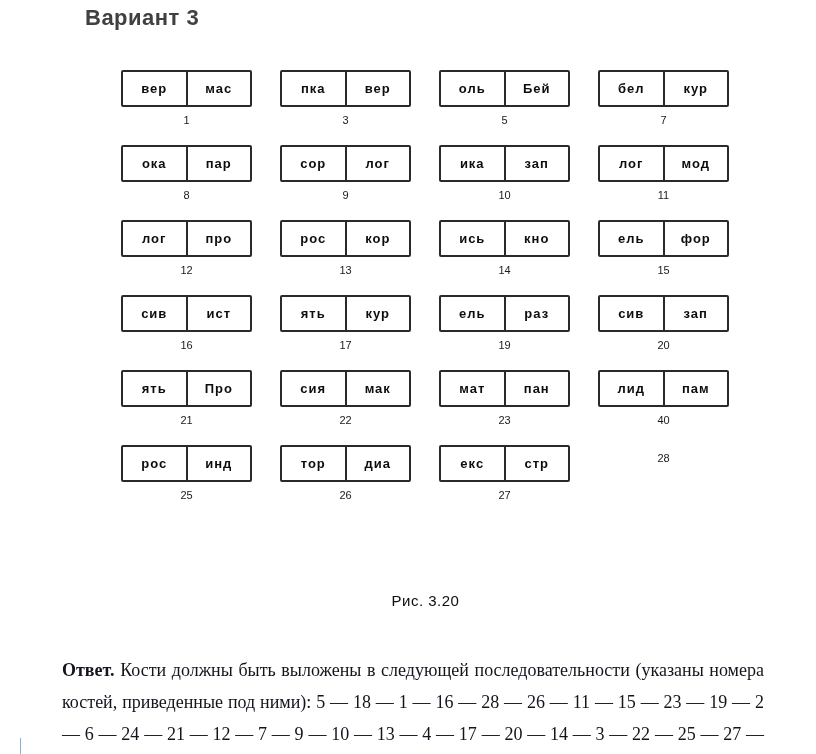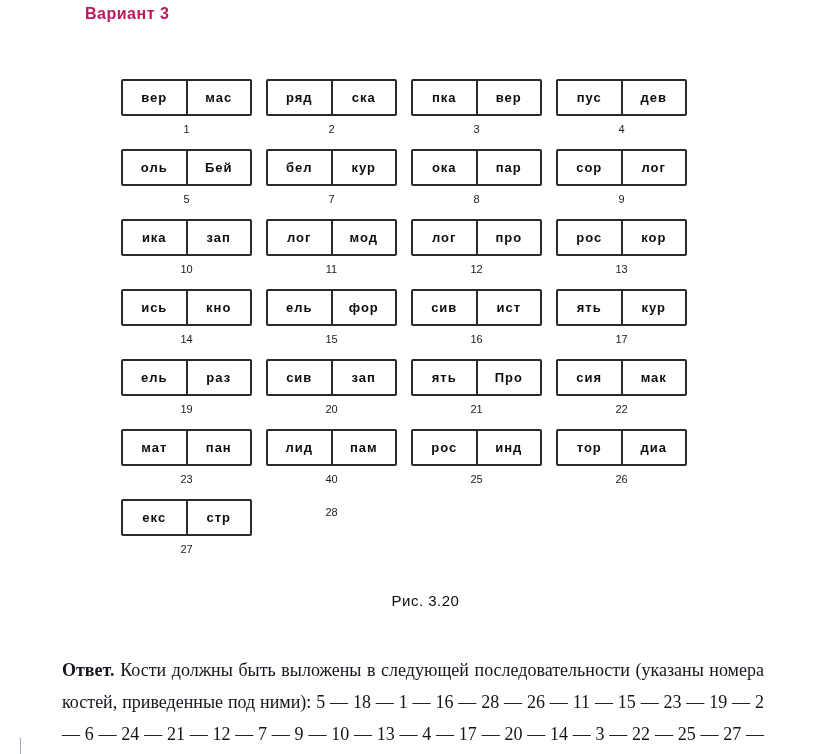--- a/index.html
+++ b/index.html
@@ -10,35 +10,34 @@
     height: 754px;
     background: #ffffff;
     font-family: "Liberation Sans", sans-serif;
     color: #111111;
     overflow: hidden;
   }
   .page-title {
     position: absolute;
     left: 85px;
     top: 5px;
-    font-size: 16px;
+    font-size: 22px;
     font-weight: bold;
     letter-spacing: 0.5px;
-    color: #be185d;
+    color: #404040;
   }
   .domino-grid {
     position: absolute;
     left: 121px;
-    top: 79px;
+    top: 70px;
     width: 609px;
     display: grid;
     grid-template-columns: repeat(4, 131px);
     column-gap: 28px;
     row-gap: 19px;
-    gap: 14px;
   }
   .domino-cell { width: 131px; }
   .domino-box {
     display: flex;
     height: 37px;
     border: 2px solid #2a2a2a;
     border-radius: 2px;
     background: #ffffff;
   }
   .domino-half {
@@ -100,43 +99,29 @@
   <div class="domino-grid">
 
       <div class="domino-cell">
         <div class="domino-box">
           <span class="domino-half left">вер</span>
           <span class="domino-half right">мас</span>
         </div>
         <div class="domino-number">1</div>
       </div>
 
-      <div class="domino-cell">
-        <div class="domino-box">
-          <span class="domino-half left">ряд</span>
-          <span class="domino-half right">ска</span>
-        </div>
-        <div class="domino-number">2</div>
-      </div>
 
       <div class="domino-cell">
         <div class="domino-box">
           <span class="domino-half left">пка</span>
           <span class="domino-half right">вер</span>
         </div>
         <div class="domino-number">3</div>
       </div>
 
-      <div class="domino-cell">
-        <div class="domino-box">
-          <span class="domino-half left">пус</span>
-          <span class="domino-half right">дев</span>
-        </div>
-        <div class="domino-number">4</div>
-      </div>
 
       <div class="domino-cell">
         <div class="domino-box">
           <span class="domino-half left">оль</span>
           <span class="domino-half right">Бей</span>
         </div>
         <div class="domino-number">5</div>
       </div>
 
 

